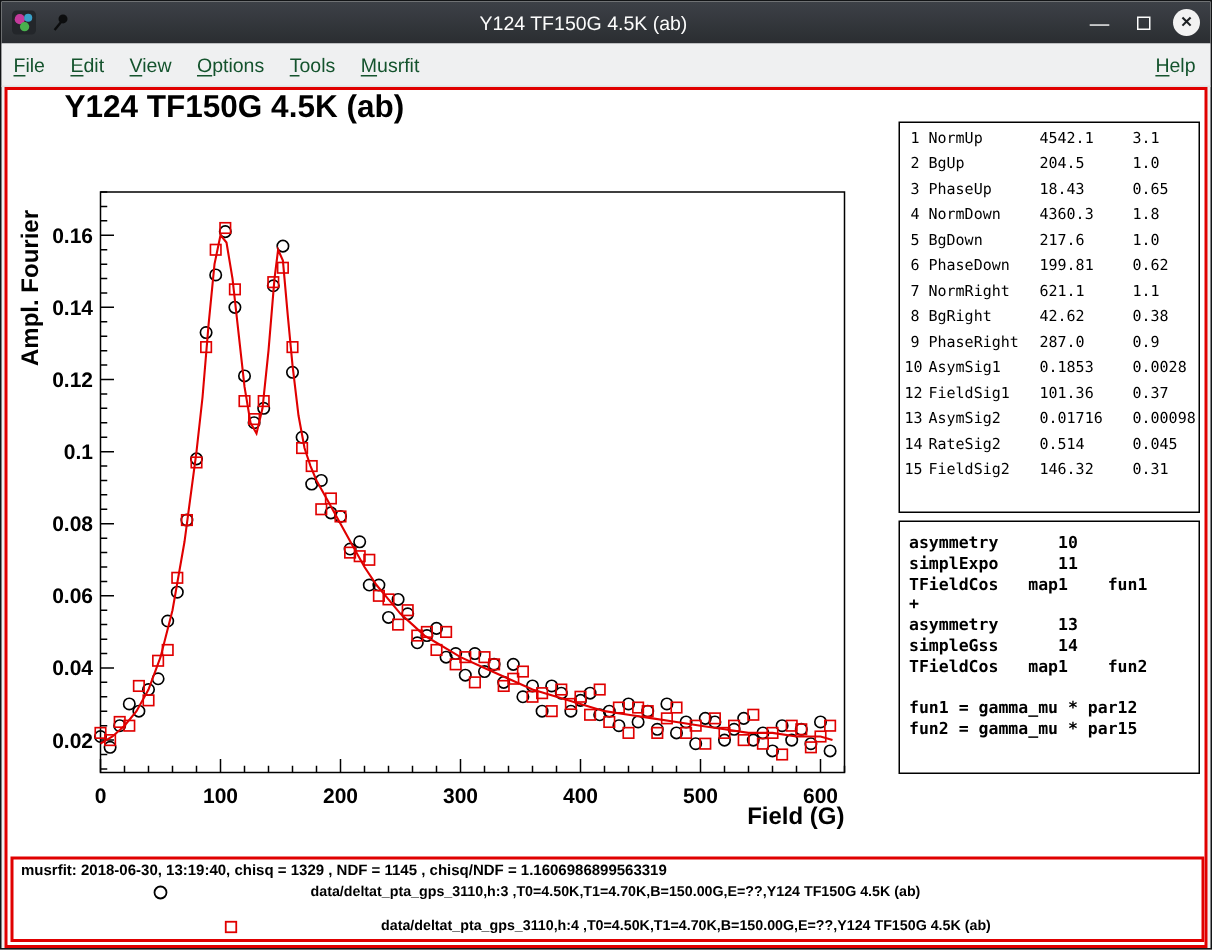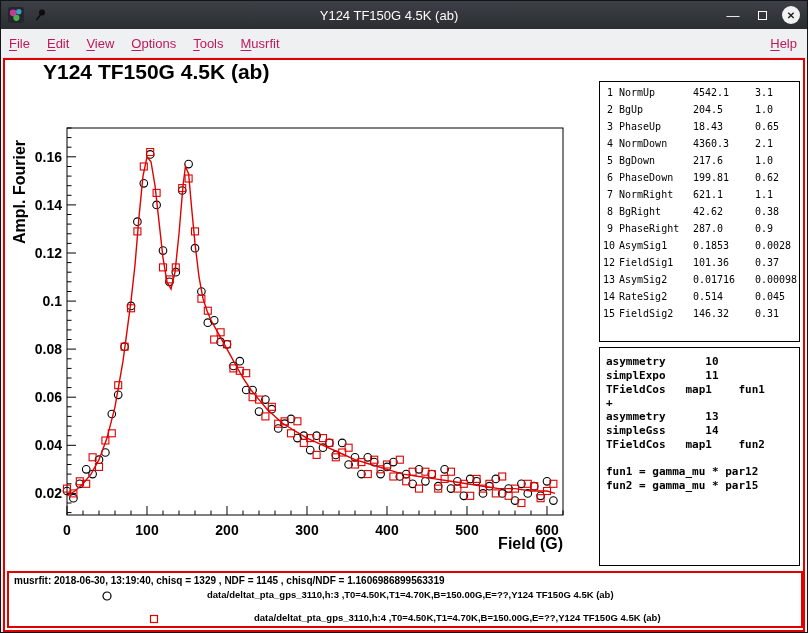--- a/index.html
+++ b/index.html
@@ -17,42 +17,42 @@
   .app-icon { margin-left:6px; width:18px; height:18px; display:inline-flex; }
   .pin-icon { margin-left:8px; width:14px; height:14px; display:inline-flex; }
   .tb-buttons { position:absolute; right:7px; top:0; height:28px; display:flex; gap:11px; align-items:center; }
   .tb-btn { width:18px; height:18px; display:flex; align-items:center; justify-content:center;
             color:#fcfcfc; font-size:13px; cursor:pointer; }
   .tb-btn .max-glyph { width:9px; height:9px; border:1.5px solid #fcfcfc; display:block; }
   .tb-btn.close { background:#f2f2f2; color:#1b1e20; border-radius:50%; font-size:10px; font-weight:bold; }
 
   
   .menubar { position:absolute; top:28px; left:0; right:0; height:29px; background:#eff0f1;
-             display:flex; align-items:center; padding:0 8px; font-size:13px; color:#be185d;
+             display:flex; align-items:center; padding:0 8px; font-size:13px; color:#14532d;
              border-bottom:1px solid #e2e3e4;text-align:center; }
   .menu-item { margin-right:17px; cursor:pointer; white-space:nowrap; }
   #menu-right { margin-left:auto; }
   #menu-right .menu-item { margin-right:2px; }
   .menu-item u { text-underline-offset:2px; }
 
   
   .canvas { position:absolute; top:57px; left:2px; right:2px; height:574px;
             background:#fff; border:2px solid #e00000; }
   .plot-title { position:absolute; left:38px; top:0px; font-size:21px; font-weight:bold; color:#000; }
   #plot-svg { position:absolute; left:0; top:0; width:800px; height:510px; }
   #plot-svg svg text.tick { font:bold 14px "Liberation Sans",sans-serif; fill:#000; }
   #plot-svg svg text.axis-title { font:bold 16px "Liberation Sans",sans-serif; fill:#000; }
 
   
   .param-box { position:absolute; left:594px; top:21px; width:201px; height:261px;
                border:1px solid #000; background:#fff; font-family:"DejaVu Sans Mono",monospace;
                font-size:10px; line-height:17px; padding:2px 0 0 3px; overflow:hidden; }
   .prow { display:grid; grid-template-columns:16px 74px 62px auto; }
   .pc0 { text-align:right; padding-right:6px; }
-  .theory-box { position:absolute; left:594px; top:287px; width:201px; height:219px;
+  .theory-box { position:absolute; left:594px; top:287px; width:201px; height:169px;
                 border:1px solid #000; background:#fff; overflow:hidden; }
   .theory-box pre { font-family:"DejaVu Sans Mono",monospace; font-size:11px; font-weight:bold;
                     line-height:13.8px; padding:7px 0 0 6px; color:#000; }
 
   
   .footer-pad { position:absolute; left:2px; top:511px; width:796px; height:57px;
                 border:2px solid #e00000; background:#fff;padding-left:36px; }
   .stats-line { position:absolute; left:5px; top:2px; font-size:10px; font-weight:bold;
                 color:#000; white-space:nowrap; }
   .legend-row { position:absolute; left:0; width:100%; height:15px; }
@@ -362,21 +362,21 @@
         <div class="prow">
           <span class="pc0">3</span>
           <span class="pc1">PhaseUp</span>
           <span class="pc2">18.43</span>
           <span class="pc3">0.65</span>
         </div>
         <div class="prow">
           <span class="pc0">4</span>
           <span class="pc1">NormDown</span>
           <span class="pc2">4360.3</span>
-          <span class="pc3">2.1</span>
+          <span class="pc3">1.8</span>
         </div>
         <div class="prow">
           <span class="pc0">5</span>
           <span class="pc1">BgDown</span>
           <span class="pc2">217.6</span>
           <span class="pc3">1.0</span>
         </div>
         <div class="prow">
           <span class="pc0">6</span>
           <span class="pc1">PhaseDown</span>

